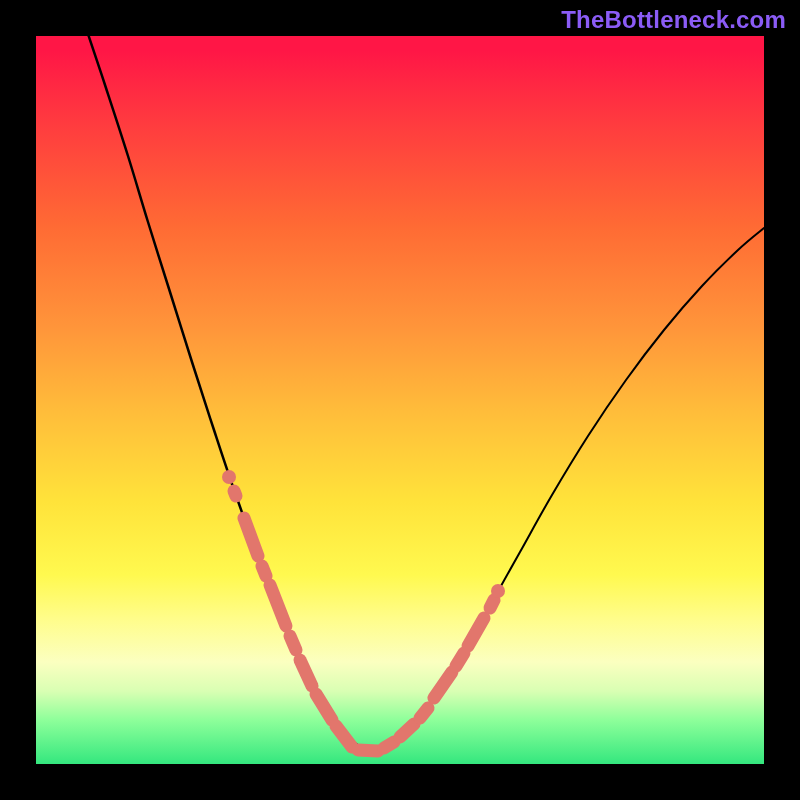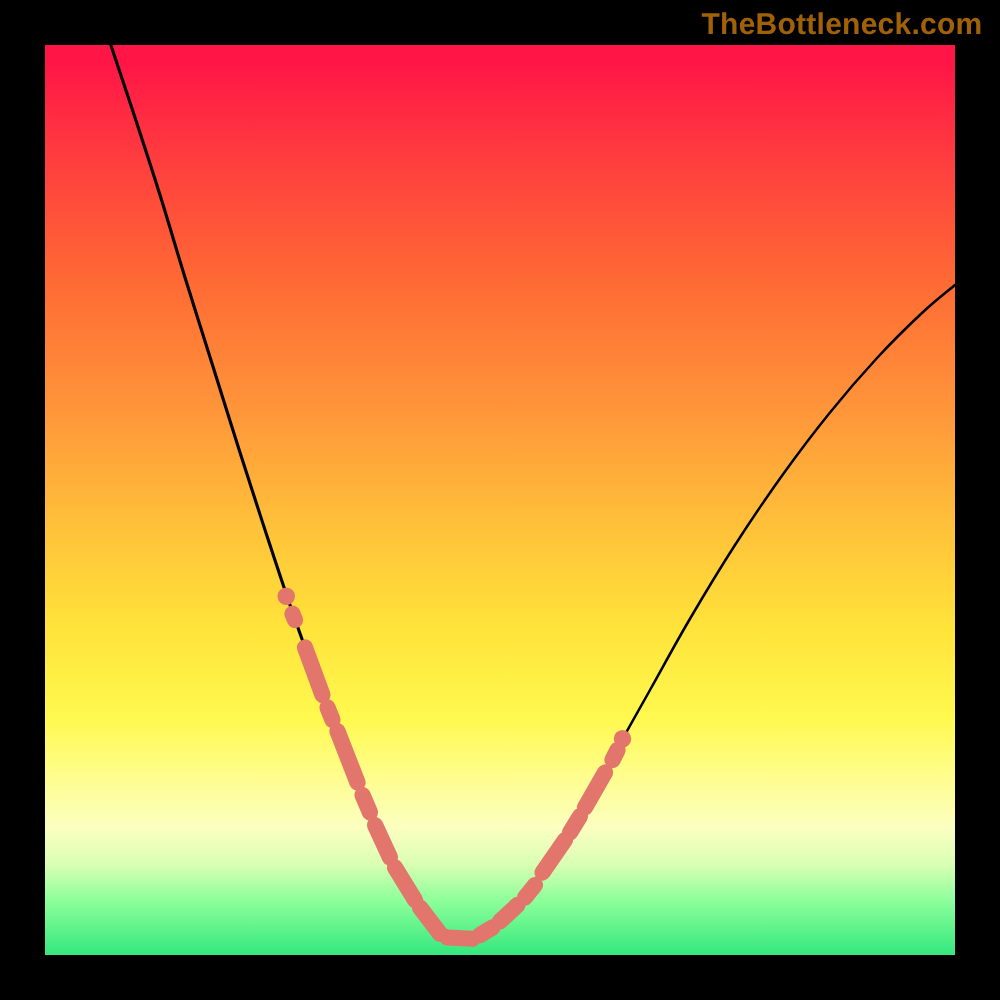--- a/index.html
+++ b/index.html
@@ -46,21 +46,21 @@
       #34e77e 100%
     );
   }
   .watermark {
     position: absolute;
     top: 6px;
     right: 14px;
     font-family: Arial, Helvetica, sans-serif;
     font-size: 24px;
     font-weight: 600;
-    color: #a16207;
+    color: #8b5cf6;
     letter-spacing: 0.2px;
     user-select: none;
   }
   svg.curves {
     position: absolute;
     inset: 0;
   }
   .curve {
     fill: none;
     stroke: #000;

